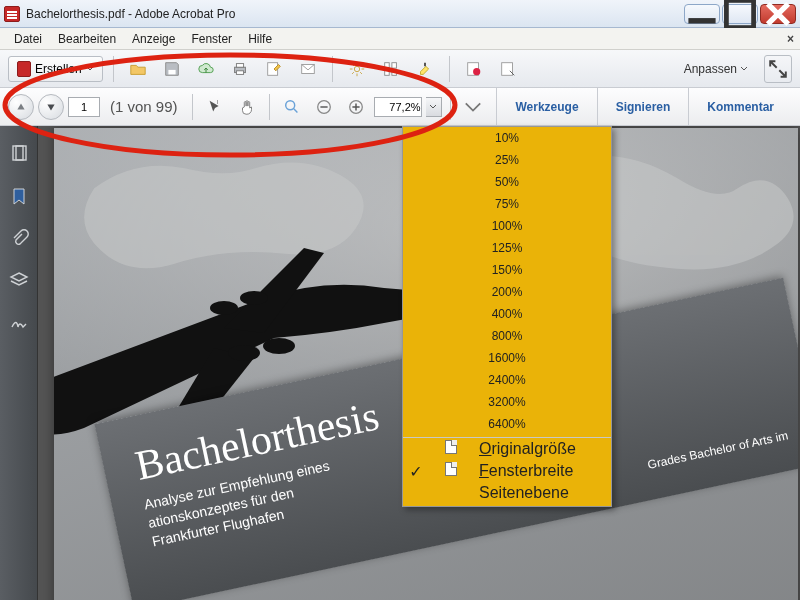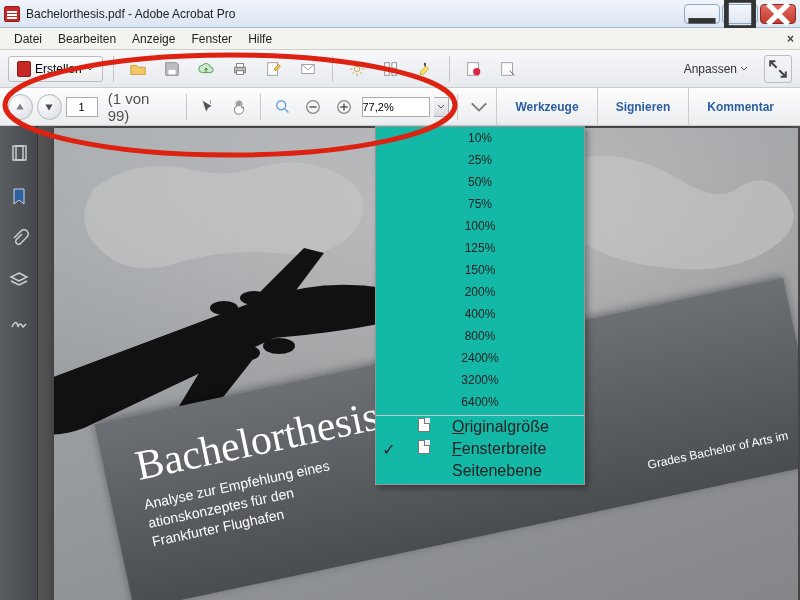--- a/index.html
+++ b/index.html
@@ -18,40 +18,40 @@
   .createbtn { display:flex; align-items:center; gap:4px; padding:4px 8px; background:linear-gradient(#fdfdfd,#eaecef); border:1px solid #b9bec5; border-radius:3px;}
   .createbtn .pdf-icon { width:14px;height:16px;background:#c62828;border-radius:2px;border:1px solid #8c1c1c;}
   .iconbtn { width:28px; height:28px; display:flex; align-items:center; justify-content:center; border:1px solid transparent; border-radius:3px;}
   .iconbtn svg { width:18px; height:18px; }
   .anpassen { margin-left:auto; margin-right:10px; color:#333; display:flex; align-items:center; gap:3px;}
   .expand { width:28px;height:28px;border:1px solid #b9bec5;border-radius:3px;display:flex;align-items:center;justify-content:center;}
   .toolbar2 { height: 38px; background: linear-gradient(#fdfdfe,#ecedef); border-bottom:1px solid #c9ccd2; display:flex; align-items:center; padding:0 8px; gap:4px; position:relative;}
   .navbtn { width:26px;height:26px;border-radius:13px;background:radial-gradient(circle at 30% 30%,#fff,#d7dbe0);border:1px solid #b5b9bf;display:flex;align-items:center;justify-content:center;}
   .pagefield { width:32px; height:20px; border:1px solid #a8acb1; background:#fff; text-align:center; font-size:11px;}
   .pagecount { color:#525252; font-size:15px; margin: 0 6px;}
-  .zoomfield { width:68px; height:20px; border:1px solid #a8acb1; background:#fff; text-align:left; font-size:11px;}
+  .zoomfield { width:48px; height:20px; border:1px solid #a8acb1; background:#fff; text-align:right; font-size:11px;}
   .zoomdd { width:16px; height:20px; background:linear-gradient(#f5f6f8,#d9dbe0); border:1px solid #a8acb1; border-left:none; display:flex; align-items:center; justify-content:center;}
   .sep { width:1px; height:26px; background:#c3c6cb; margin:0 4px;}
   .righttabs { margin-left:auto; display:flex; height:38px; }
   .tab { padding:8px 18px; display:flex; align-items:center; color:#2a5fa3; font-weight:600; border-left:1px solid #c9ccd2; cursor:default;}
   .mainarea { position:relative; height:474px; background:#545454; overflow:hidden;}
   .sidepanel { position:absolute; left:0; top:0; width:38px; height:100%; background:linear-gradient(90deg,#5a5e63,#45494d); border-right:1px solid #333; display:flex; flex-direction:column; align-items:center; padding-top:18px; gap:22px;}
   .sideicon { width:20px; height:20px; color:#cfd2d5; }
   .docpage { position:absolute; left:54px; top:2px; right:2px; bottom:-40px; background:#fff; box-shadow:0 0 12px rgba(0,0,0,.4); overflow:hidden;}
   .docbg { position:absolute; inset:0; background:
       linear-gradient(160deg, rgba(200,200,200,.35) 0%, rgba(110,110,110,.55) 100%),
       radial-gradient(120% 80% at 60% 20%, rgba(255,255,255,.5), rgba(0,0,0,0) 60%),
       #9a9fa4;}
   .worldmap { position:absolute; inset:0; }
   .airplane { position:absolute; left:-30px; top:110px; width:430px; height:230px; }
   .titleband { position:absolute; left:80px; bottom:30px; right:-40px; height:190px; background:linear-gradient(#6c6f73,#4a4d50); transform:rotate(-12deg); transform-origin:left bottom; color:#fff; padding:26px 32px; box-shadow:0 -2px 8px rgba(0,0,0,.35);}
   .titleband h1 { font-family: Georgia, 'Times New Roman', serif; font-size:42px; font-weight:normal;}
   .titleband p { margin-top:6px; font-size:14px; line-height:1.35;}
   .titleband .sub2 { position:absolute; right:28px; bottom:28px; font-size:12px;}
-  .zoommenu { position:absolute; left:375px; top:126px; width:210px; background:#14b8a6; border:1px solid #979797; box-shadow:3px 3px 6px rgba(0,0,0,.35); z-index:50;}
+  .zoommenu { position:absolute; left:402px; top:126px; width:210px; background:#eab308; border:1px solid #979797; box-shadow:3px 3px 6px rgba(0,0,0,.35); z-index:50;}
   .zoommenu .zitem { height:22px; display:flex; align-items:center; justify-content:center; font-size:12px; color:#222;}
   .zoommenu .divider { height:1px; background:#c8c8c6; margin:2px 0;}
   .zoommenu .mitem { height:22px; display:flex; align-items:flex-start; padding:0 6px; font-size:16px; color:#222; gap:22px;}
   .zoommenu .check { width:14px; text-align:center;}
   .zoommenu .pgicon { width:12px;height:14px;border:1px solid #777;background:#fff; position:relative;}
   .zoommenu .pgicon::after{content:"";position:absolute;right:-1px;top:-1px;width:5px;height:5px;border-left:1px solid #777;border-bottom:1px solid #777;background:#eee;}
   .redcircle { position:absolute; pointer-events:none; z-index:60;}
   .redcircle svg { width:480px; height:130px; }
   u.accel { text-decoration: underline; }
 </style>
@@ -302,20 +302,21 @@
       <div class="zitem">10%</div>
       <div class="zitem">25%</div>
       <div class="zitem">50%</div>
       <div class="zitem">75%</div>
       <div class="zitem">100%</div>
       <div class="zitem">125%</div>
       <div class="zitem">150%</div>
       <div class="zitem">200%</div>
       <div class="zitem">400%</div>
       <div class="zitem">800%</div>
+      <div class="zitem">1600%</div>
       <div class="zitem">2400%</div>
       <div class="zitem">3200%</div>
       <div class="zitem">6400%</div>
     </div>
   <div class="divider"></div>
   <div class="mitem">
       <span class="check"></span>
       <span class="pgicon"></span>
       <span><u class="accel">O</u><span id="zm-orig-rest">riginalgröße</span></span>
     </div>

